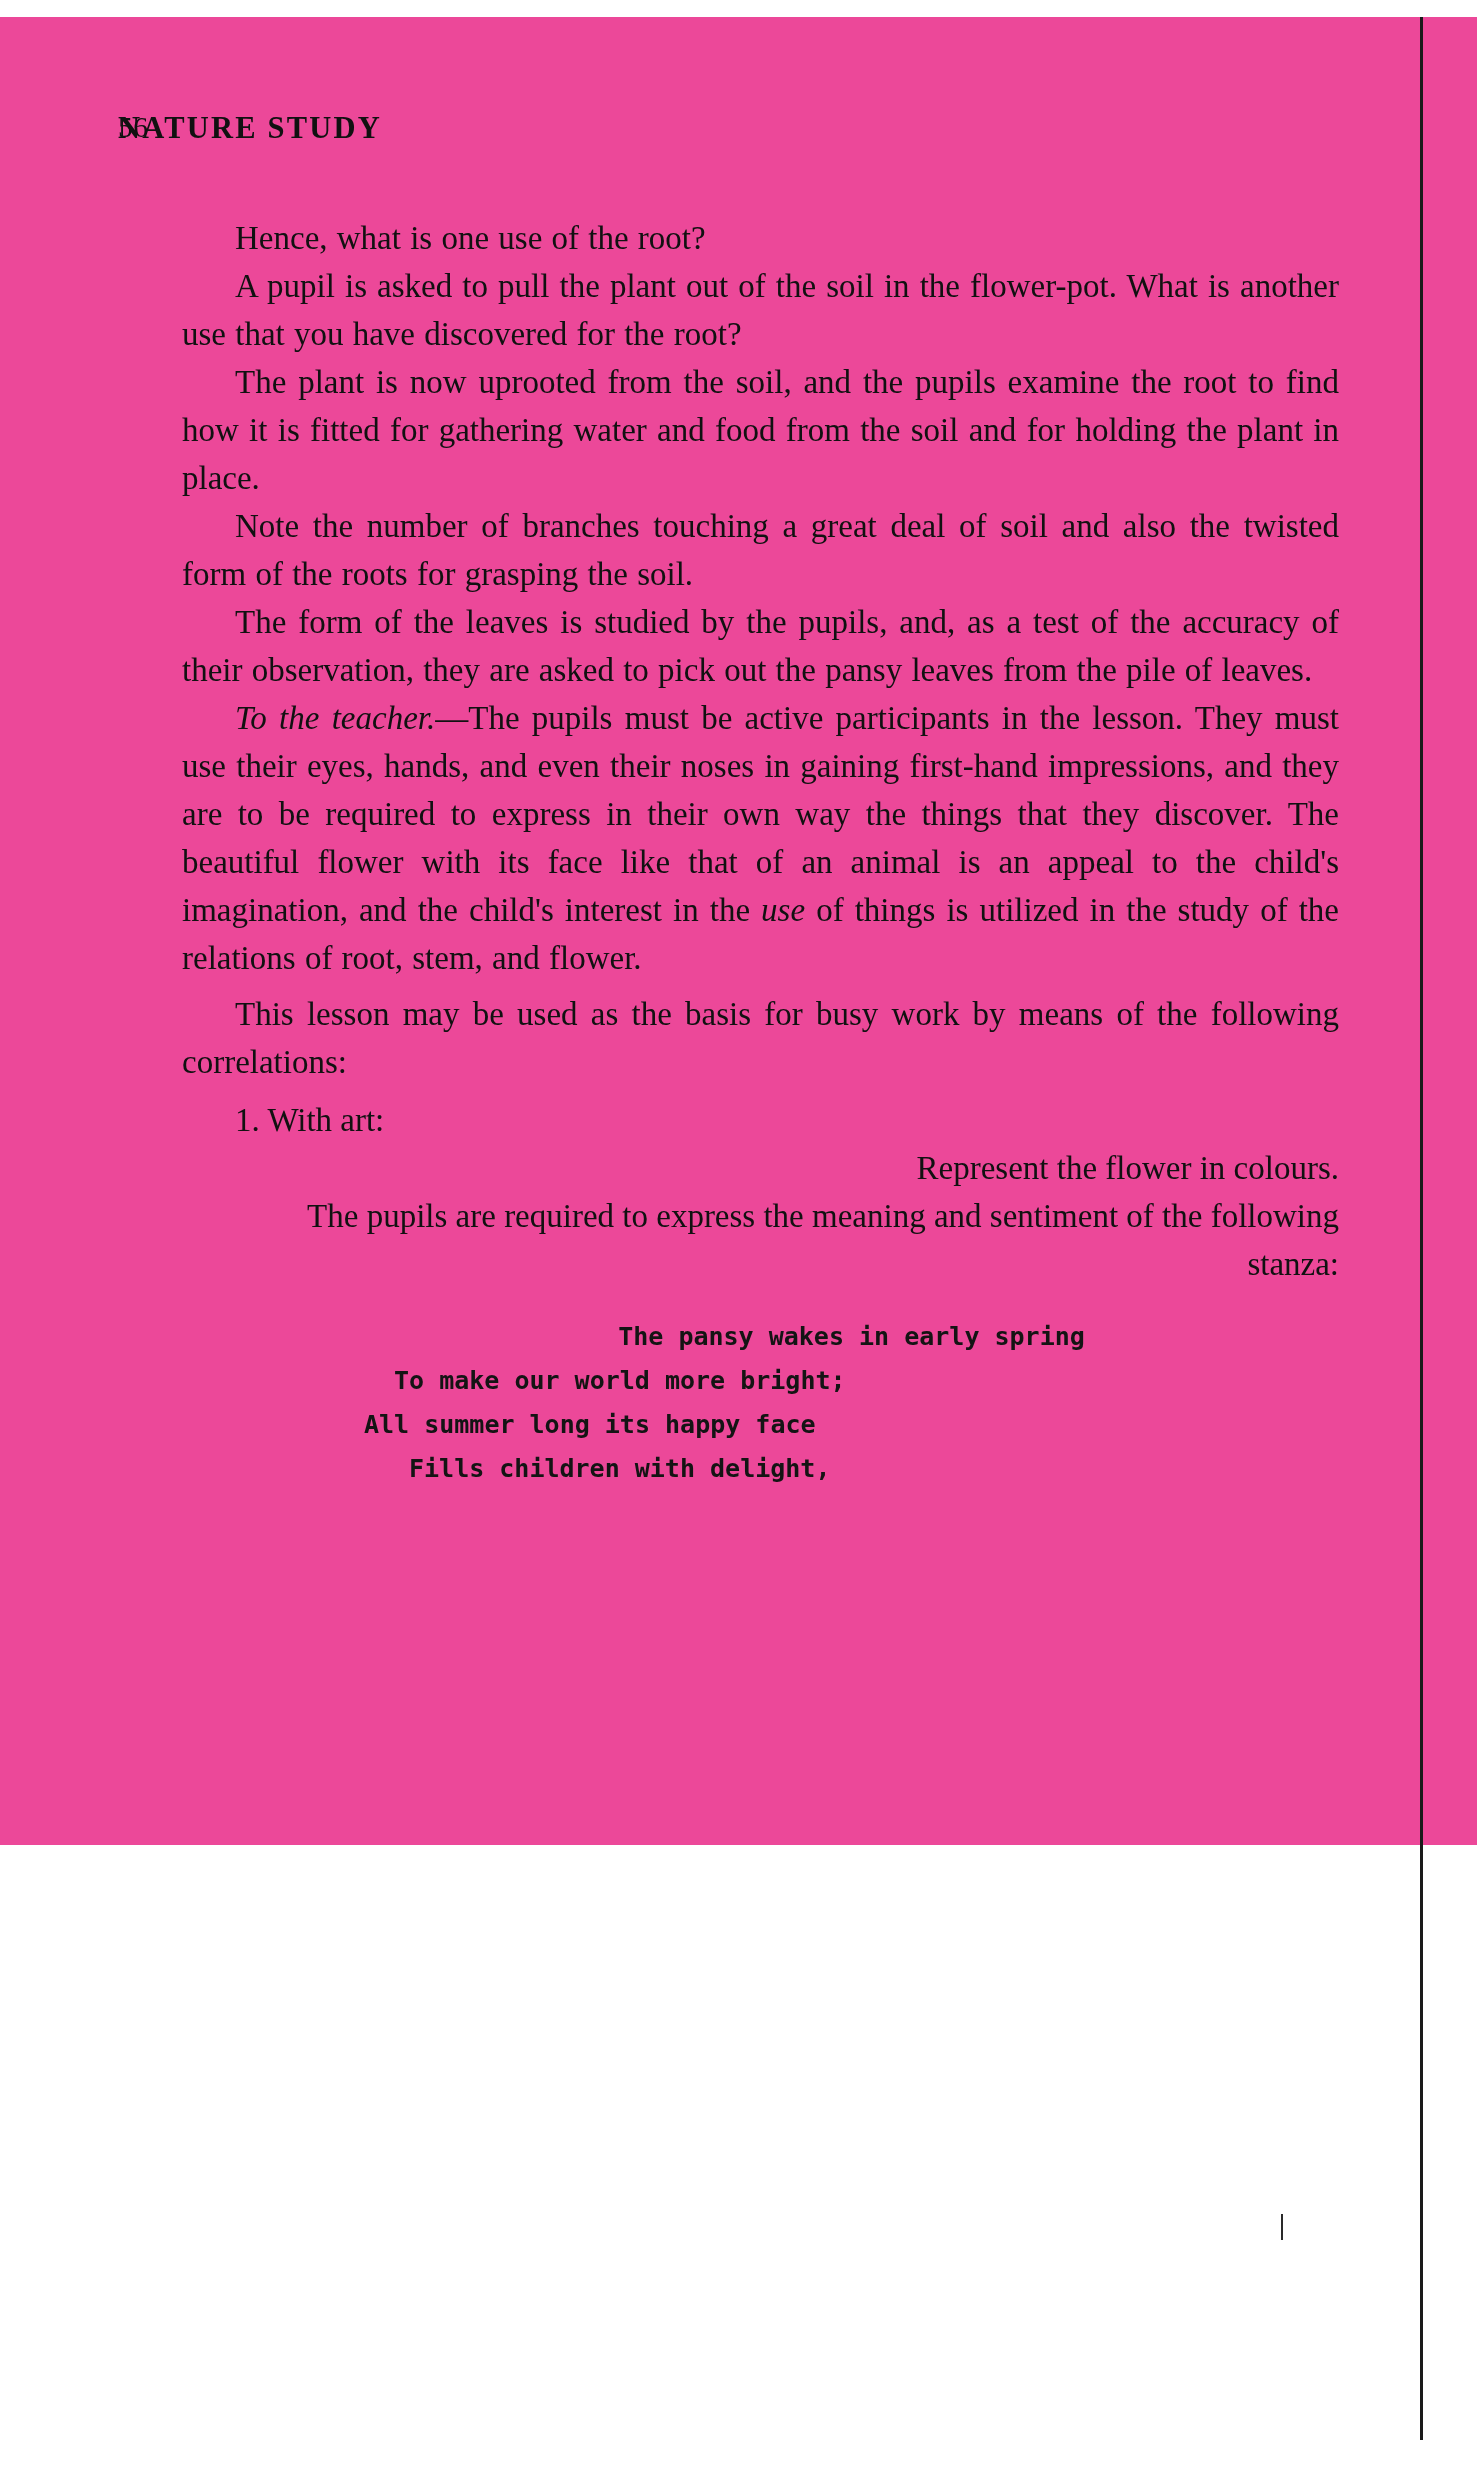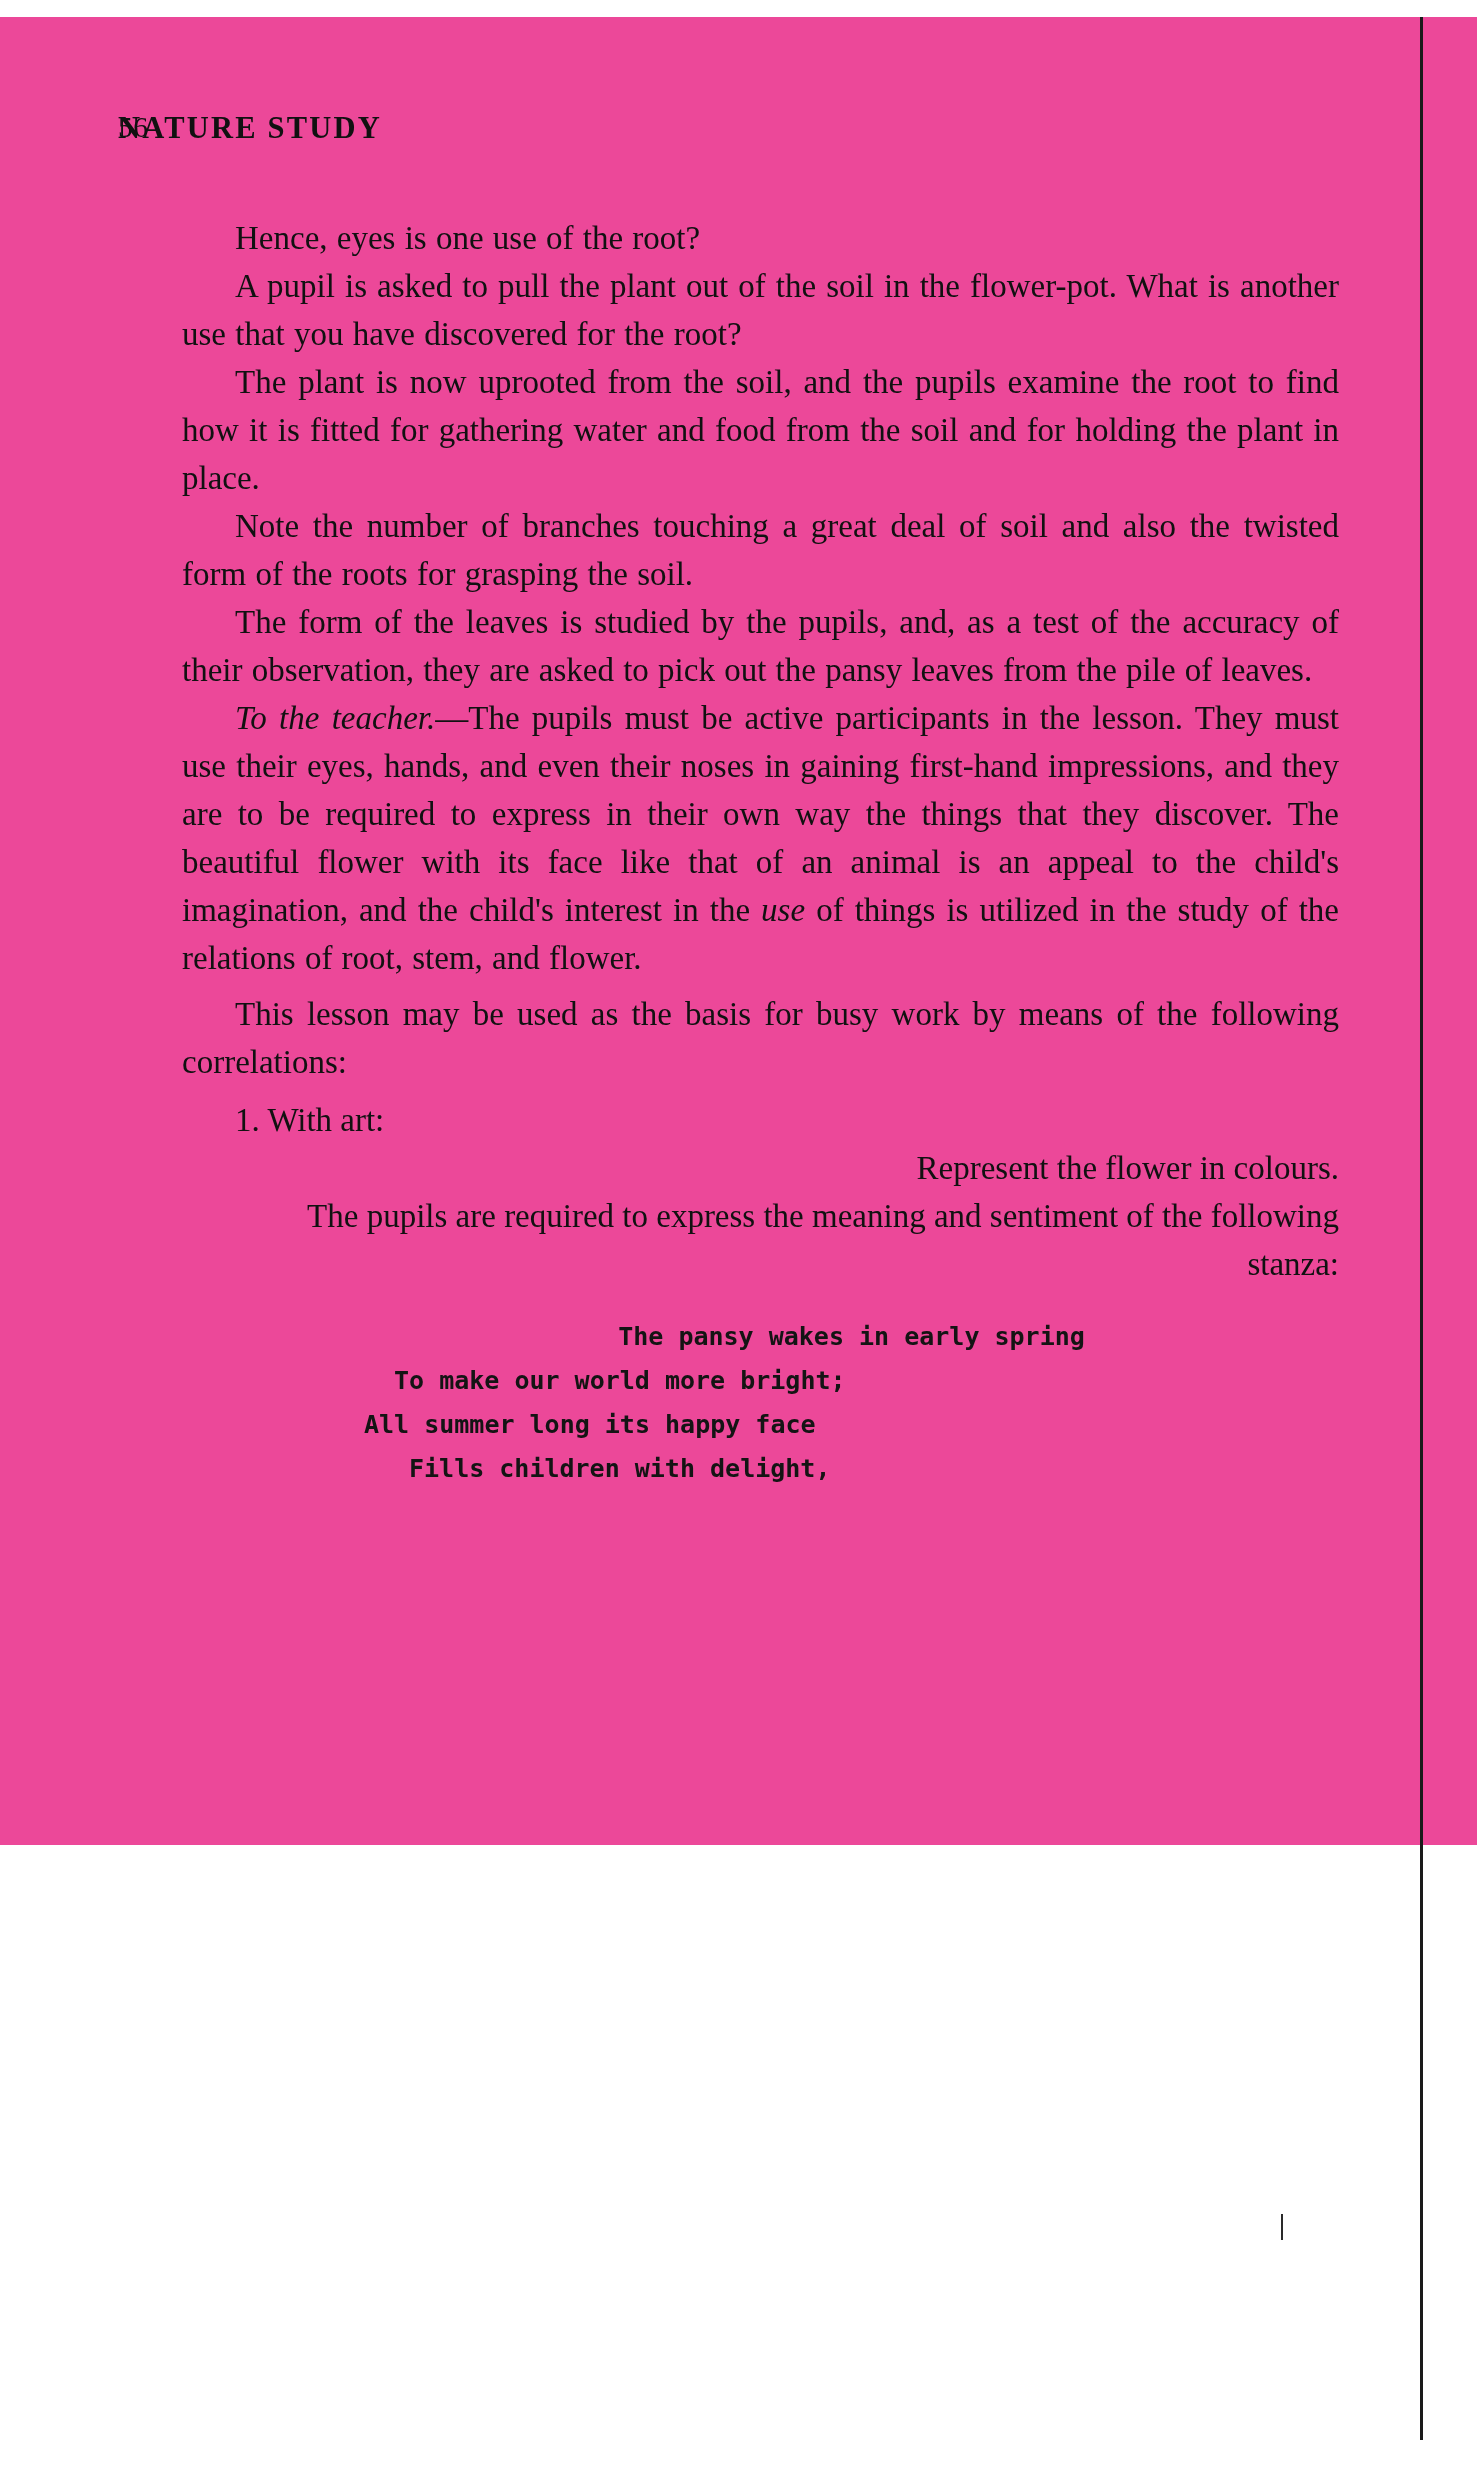--- a/index.html
+++ b/index.html
@@ -136,21 +136,21 @@
 
   <div class="edge-rule"></div>
 
   <div class="header">
     <div class="folio">56</div>
     <div class="running-head">NATURE STUDY</div>
   </div>
 
   <div class="body-col">
 
-    <p class="para">Hence, eyes is one use of the root?</p>
+    <p class="para">Hence, what is one use of the root?</p>
     <p class="para">A pupil is asked to pull the plant out of the soil in the flower-pot. What is another use that you have discovered for the root?</p>
     <p class="para">The plant is now uprooted from the soil, and the pupils examine the root to find how it is fitted for gathering water and food from the soil and for holding the plant in place.</p>
     <p class="para">Note the number of branches touching a great deal of soil and also the twisted form of the roots for grasping the soil.</p>
     <p class="para">The form of the leaves is studied by the pupils, and, as a test of the accuracy of their observation, they are asked to pick out the pansy leaves from the pile of leaves.</p>
 
     <p class="para">
       <i class="ital">To the teacher.</i><span>—The pupils must be active participants in the lesson.  They must use their eyes, hands, and even their noses in gaining first-hand impressions, and they are to be required to express in their own way the things that they discover.  The beautiful flower with its face like that of an animal is an appeal to the child's imagination, and the child's interest in the </span><i class="ital">use</i><span> of things is utilized in the study of the relations of root, stem, and flower.</span>
     </p>
 
     <div class="spacer-sm"></div>

